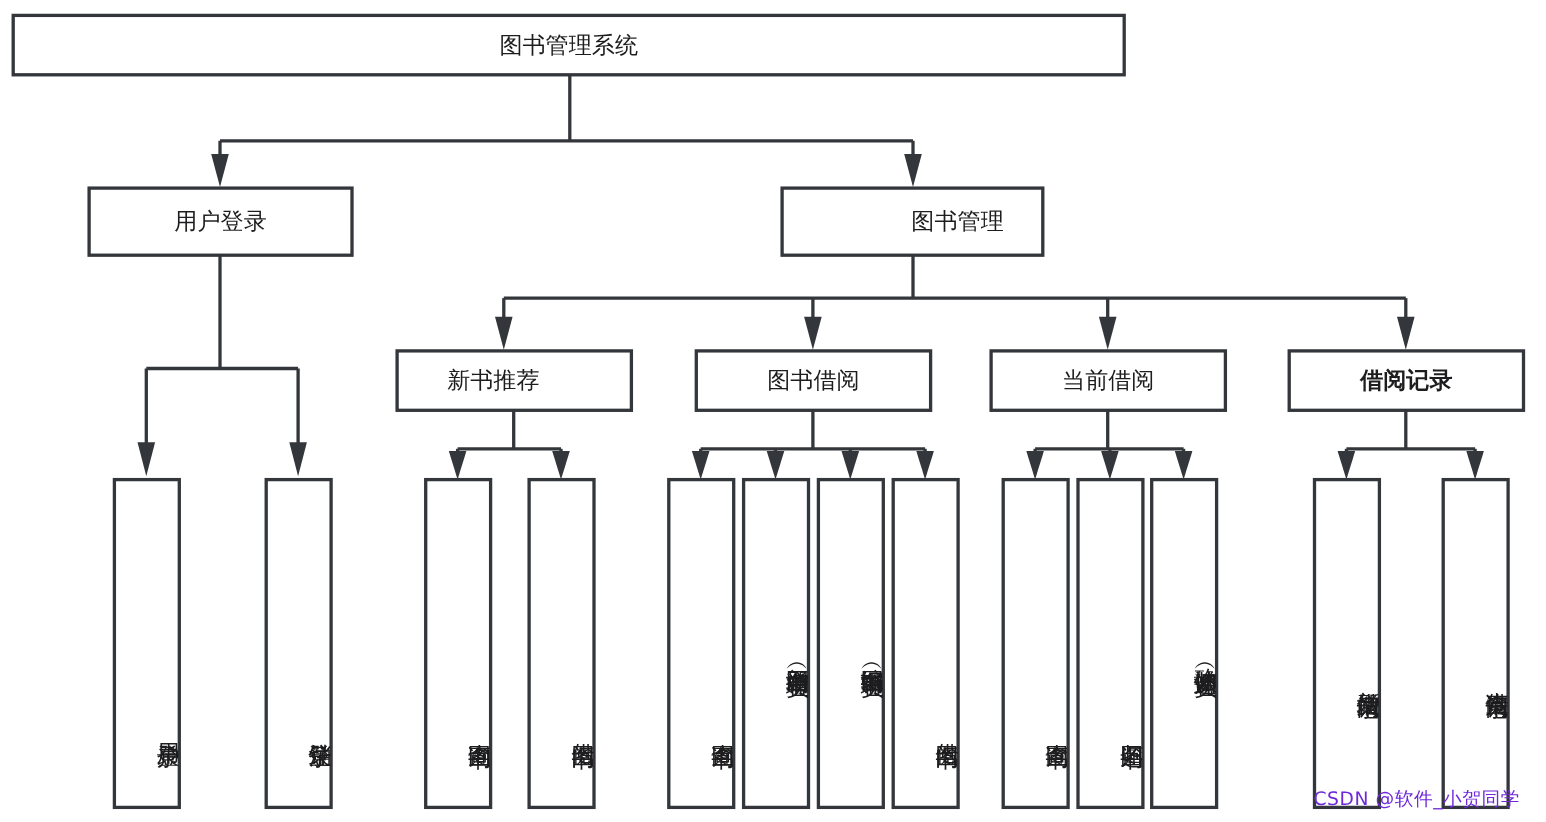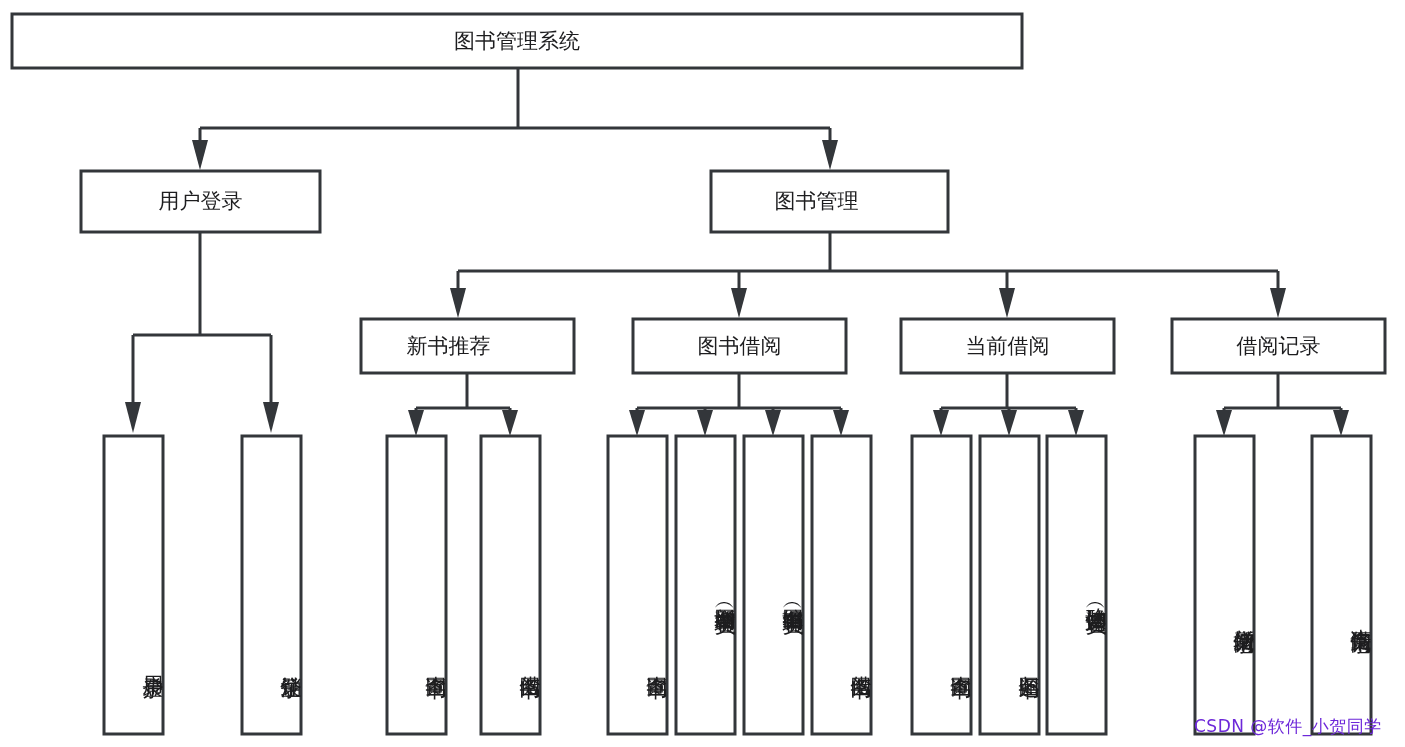--- a/index.html
+++ b/index.html
@@ -174,29 +174,29 @@
     <rect class="node-box" x="1047" y="436" width="59" height="298"></rect>
 
     <rect class="node-box" x="1195" y="436" width="59" height="298"></rect>
     <rect class="node-box" x="1312" y="436" width="59" height="298"></rect>
   </svg>
 
   <div class="node-label-h" style="left:12px; top:14px; width:1010px; height:54px;">图书管理系统</div>
 
   <div class="node-label-h" style="left:81px; top:171px; width:239px; height:61px;">用户登录</div>
 
-  <div class="node-label-h" style="left:698px; top:171px; width:237px; height:61px;">图书管理</div>
+  <div class="node-label-h" style="left:752px; top:171px; width:237px; height:61px;">图书管理</div>
 
   <div class="node-label-h" style="left:361px; top:319px; width:175px; height:54px;">新书推荐</div>
 
   <div class="node-label-h" style="left:633px; top:319px; width:213px; height:54px;border-radius:13px;">图书借阅</div>
 
   <div class="node-label-h" style="left:901px; top:319px; width:213px; height:54px;border-radius:12px;">当前借阅</div>
 
-  <div class="node-label-h" style="left:1172px; top:319px; width:213px; height:54px;">借阅记录</div>
+  <div class="node-label-h" style="left:1172px; top:319px; width:213px; height:54px;font-weight:bold;">借阅记录</div>
 
   <div class="node-label-v" style="left:104px; top:436px; width:59px; height:298px; padding-top:76px;">用户登录</div>
 
   <div class="node-label-v" style="left:242px; top:436px; width:59px; height:298px; padding-top:76px;">注销登录</div>
 
   <div class="node-label-v" style="left:387px; top:436px; width:59px; height:298px; padding-top:76px;">查询图书</div>
 
   <div class="node-label-v" style="left:481px; top:436px; width:59px; height:298px; padding-top:76px;">借阅图书</div>
 
   <div class="node-label-v" style="left:608px; top:436px; width:59px; height:298px; padding-top:76px;">查询图书</div>

